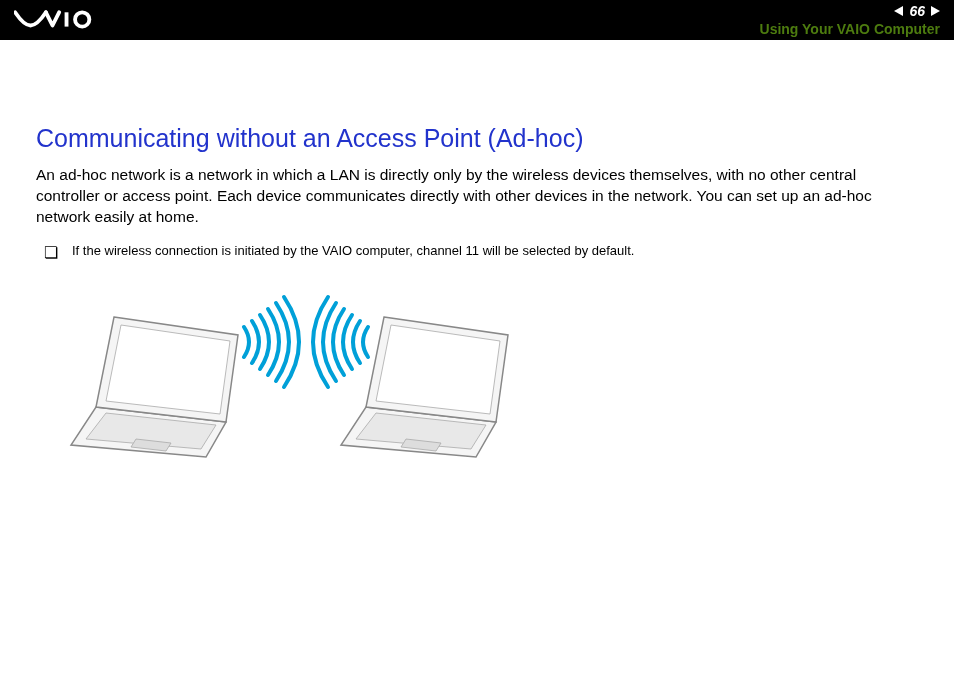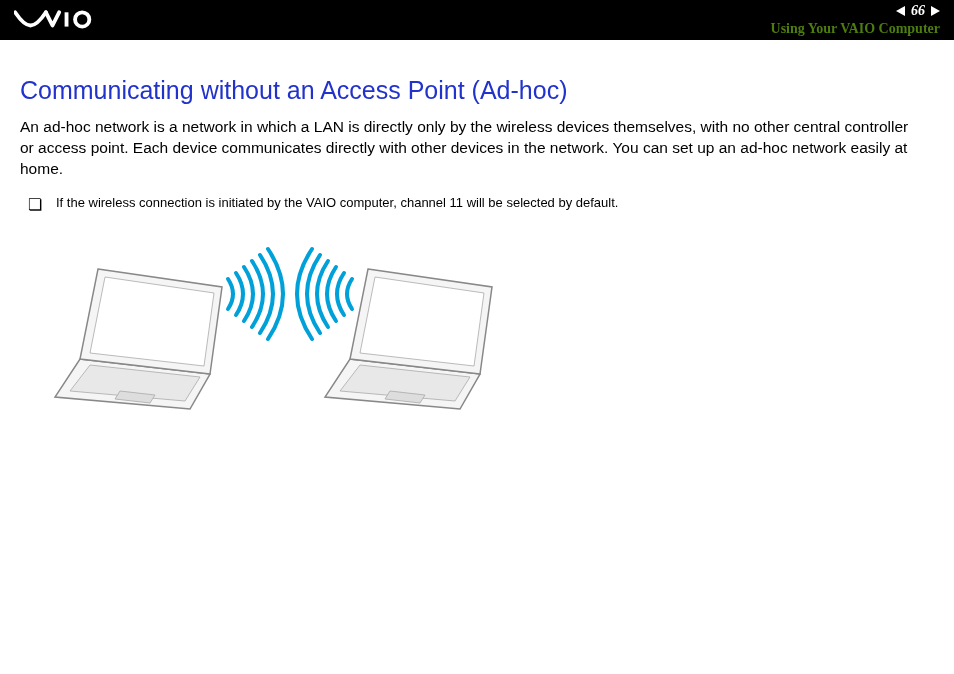--- a/index.html
+++ b/index.html
@@ -15,21 +15,20 @@
       position: relative;
     }
     .header-bar {
       width: 100%;
       height: 40px;
       background: #000000;
       display: flex;
       justify-content: space-between;
       align-items: center;
       padding: 0 14px;
-      font-family: Liberation Serif, serif;
     }
     .vaio-logo {
       color: #ffffff;
       display: flex;
       align-items: center;
     }
     .vaio-logo svg {
       height: 20px;
       width: 110px;
     }
@@ -63,21 +62,22 @@
       border-bottom: 5px solid transparent;
       border-left: 9px solid #ffffff;
       cursor: pointer;
     }
     .section-name {
       color: #4d7c0f;
       font-size: 14px;
       font-weight: bold;
     }
     .content {
-      padding: 36px 40px 0 20px;
+      padding: 36px 40px 0 36px;
+      margin-top: 48px;
     }
     .page-title {
       color: #2233cc;
       font-size: 25px;
       font-weight: normal;
       margin-bottom: 12px;
     }
     .intro {
       font-size: 15.5px;
       line-height: 1.35;

